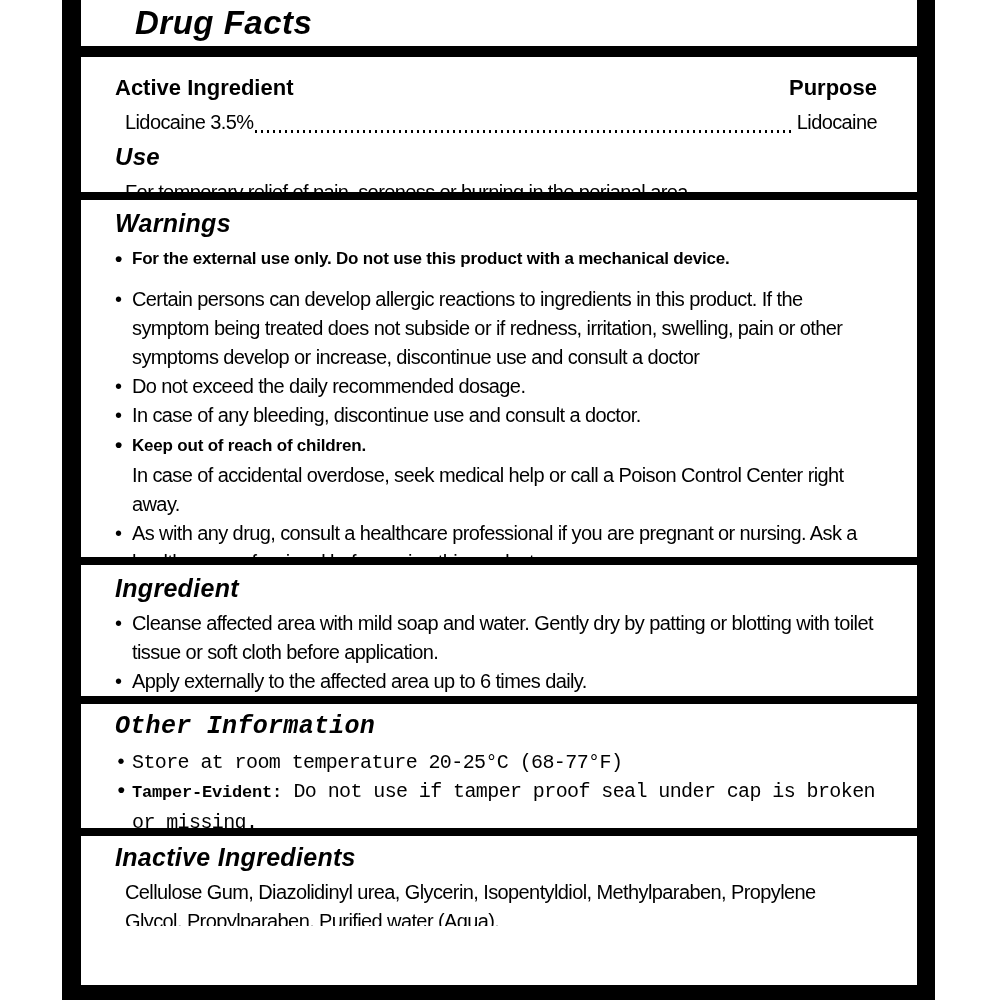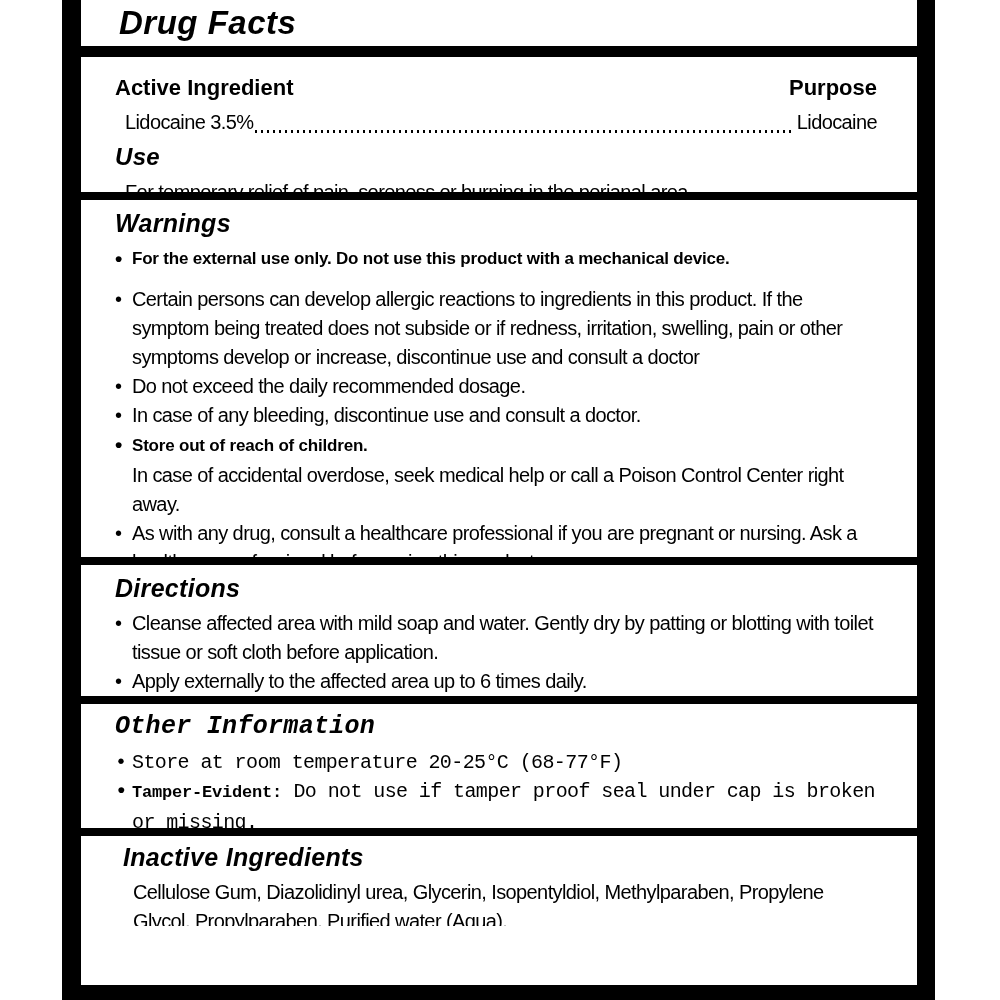--- a/index.html
+++ b/index.html
@@ -17,31 +17,31 @@
     border-bottom: 15px solid #000;
     background: #fff;
     overflow: hidden;
   }
 
   .divider { height: 8px; background: #000; }
   .divider.thick { height: 11px; }
 
   .section { padding: 8px 40px 8px 34px; overflow: hidden; }
 
-  .title-box { height: 46px; padding: 4px 40px 0 38px; overflow: hidden; }
+  .title-box { height: 46px; padding: 4px 40px 0 54px; overflow: hidden; }
   .drug-facts-title {
     font-size: 33px; font-weight: bold; font-style: italic;
     letter-spacing: 0.5px;
   }
 
   .box-active { height: 135px; }
   .box-warnings { height: 357px; }
   .box-directions { height: 131px; }
   .box-other { height: 124px; font-family: Liberation Mono, monospace; }
-  .box-inactive { height: 90px; padding-top: 6px; margin-left: 8px; }
+  .box-inactive { height: 90px; padding-top: 6px; }
 
   .ai-row { display: flex; justify-content: space-between; padding-top: 10px; }
   .ai-heading, .purpose-heading { font-size: 22px; font-weight: bold; }
 
   .leader-row { display: flex; align-items: flex-end; padding-left: 10px; margin-top: 7px; }
   .cond { font-size: 20px; letter-spacing: -0.6px; line-height: 29px; }
   .leader-dots {
     flex: 1; height: 3px; margin: 0 3px 4px 2px;
     background-image: repeating-linear-gradient(to right, #000 0 2px, transparent 2px 6px);
     background-position: left bottom; background-size: 100% 3px; background-repeat: no-repeat;
@@ -107,33 +107,33 @@
           <div class="bullet-item">
             <span class="bullet-dot">•</span>
             <span class="bullet-body cond">Do not exceed the daily recommended dosage.</span>
           </div>
           <div class="bullet-item">
             <span class="bullet-dot">•</span>
             <span class="bullet-body cond">In case of any bleeding, discontinue use and consult a doctor.</span>
           </div>
           <div class="bullet-item lead">
             <span class="bullet-dot">•</span>
-            <span class="bullet-body cond"><span class="lead-bold">Store out of reach of children.</span><span class="cont-line cond">In case of accidental overdose, seek medical help or call a Poison Control Center right away.</span></span>
+            <span class="bullet-body cond"><span class="lead-bold">Keep out of reach of children.</span><span class="cont-line cond">In case of accidental overdose, seek medical help or call a Poison Control Center right away.</span></span>
           </div>
           <div class="bullet-item">
             <span class="bullet-dot">•</span>
             <span class="bullet-body cond">As with any drug, consult a healthcare professional if you are pregnant or nursing. Ask a healthcare professional before using this product.</span>
           </div>
         </div>
     </div>
 
     <div class="divider"></div>
 
     <div class="section box-directions">
-      <div class="sec-heading">Directions</div>
+      <div class="sec-heading">Ingredient</div>
       <div class="bullets">
           <div class="bullet-item">
             <span class="bullet-dot">•</span>
             <span class="bullet-body cond">Cleanse affected area with mild soap and water. Gently dry by patting or blotting with toilet tissue or soft cloth before application.</span>
           </div>
           <div class="bullet-item">
             <span class="bullet-dot">•</span>
             <span class="bullet-body cond">Apply externally to the affected area up to 6 times daily.</span>
           </div>
         </div>

